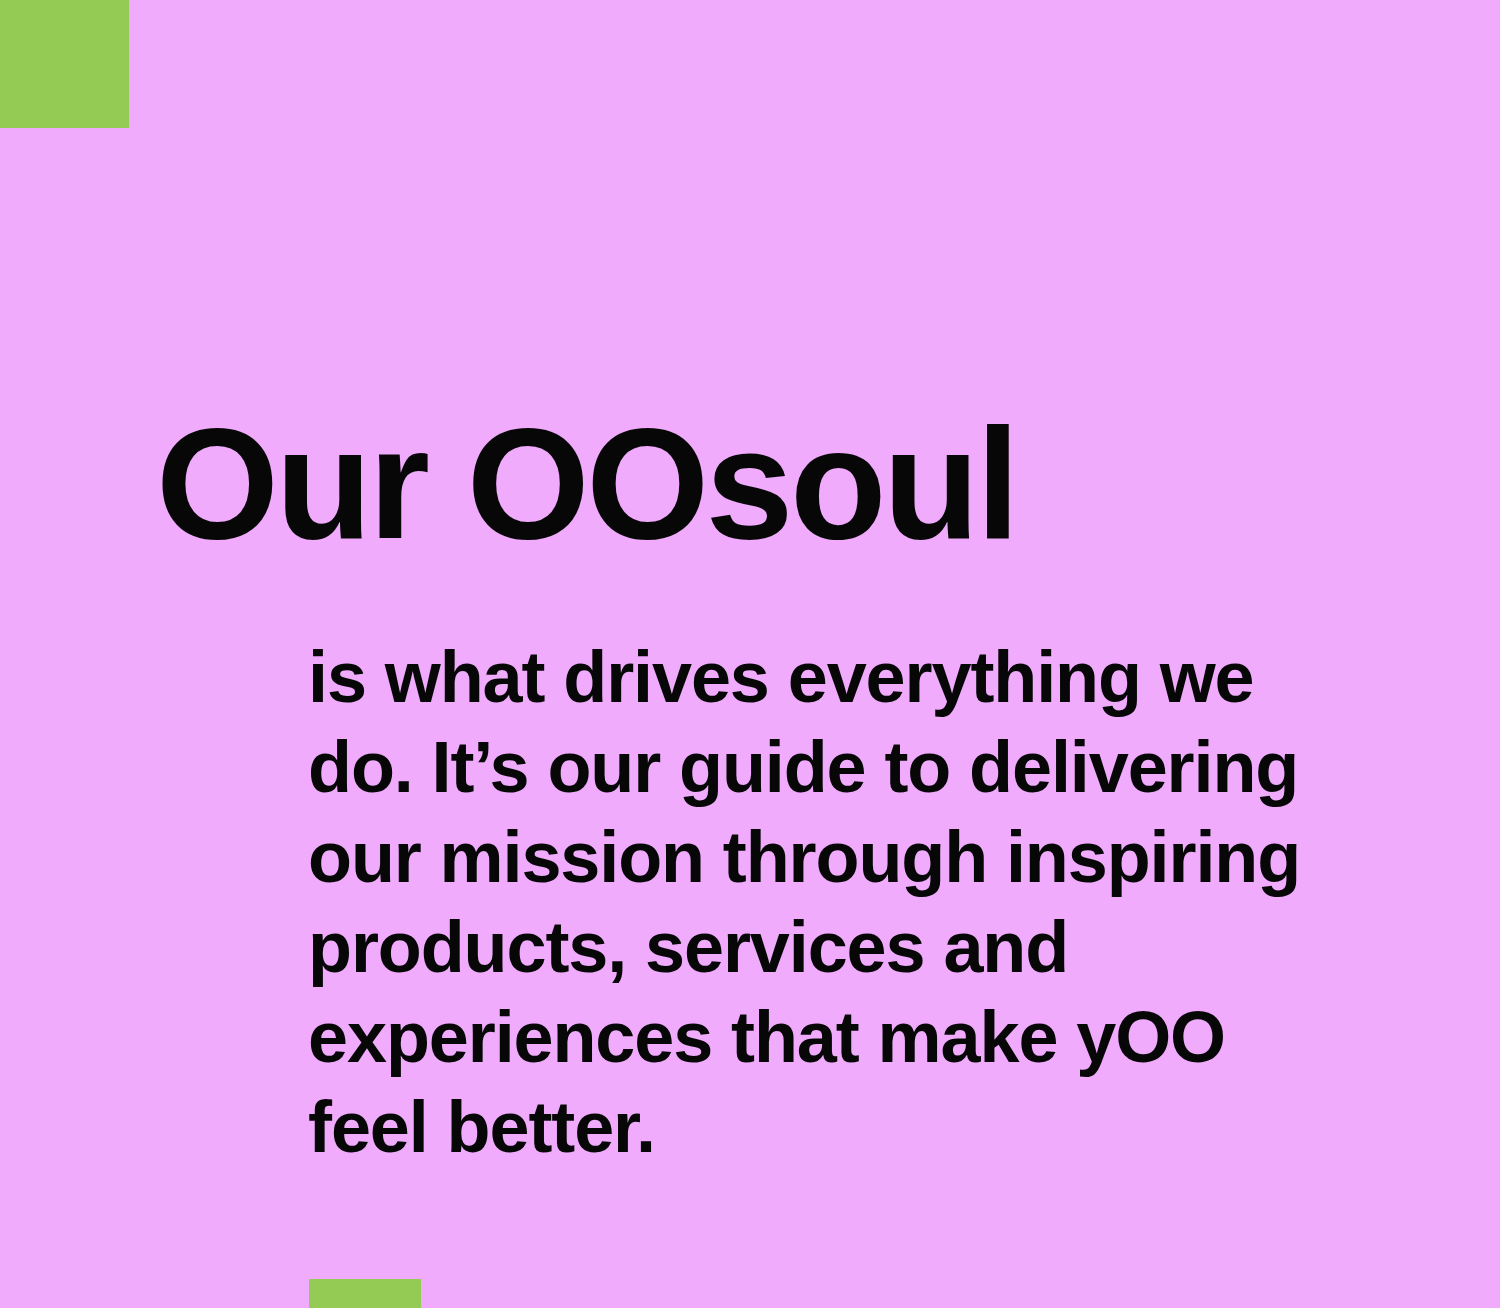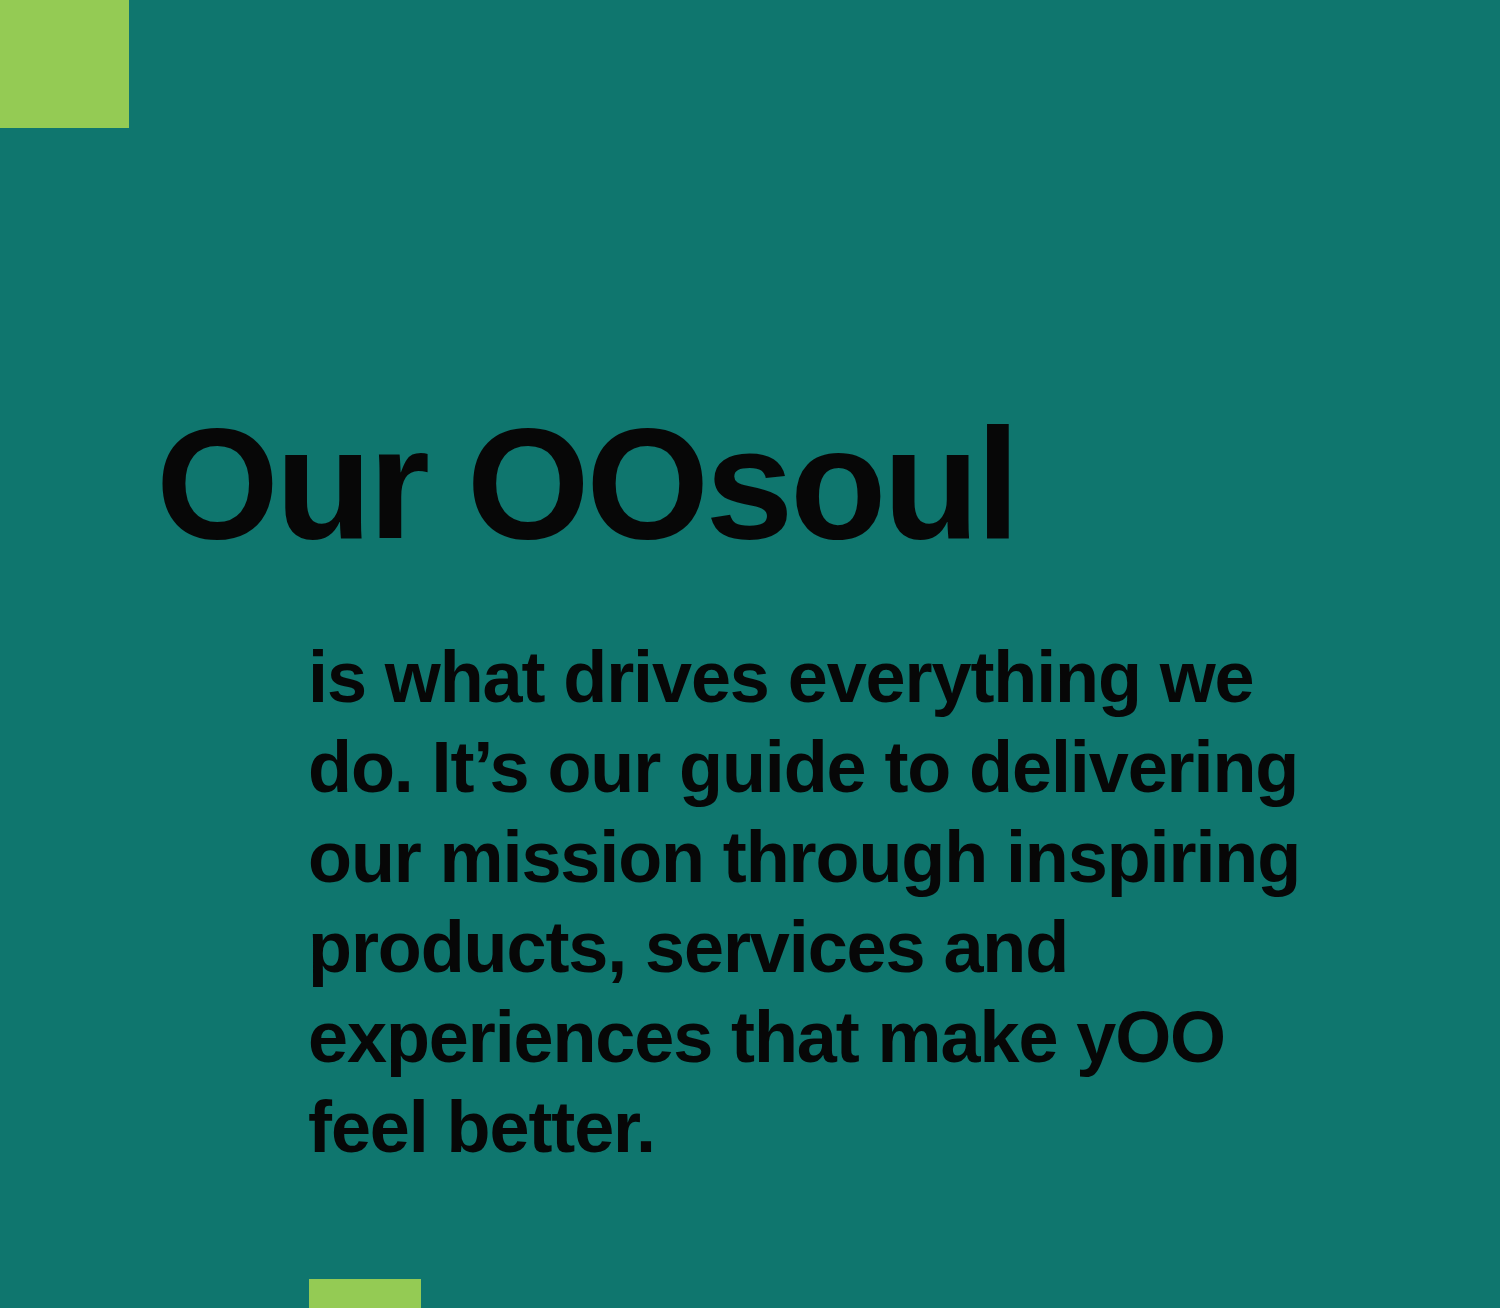--- a/index.html
+++ b/index.html
@@ -9,21 +9,21 @@
   }
   body {
     font-family: "Liberation Sans", sans-serif;
     -webkit-font-smoothing: antialiased;
   }
 
   .page {
     position: relative;
     width: 1500px;
     height: 1308px;
-    background: #0f766e;
+    background: #f0abfc;
     overflow: hidden;
   }
 
   
   .corner-square {
     position: absolute;
     left: 0;
     top: 0;
     width: 129px;
     height: 128px;

